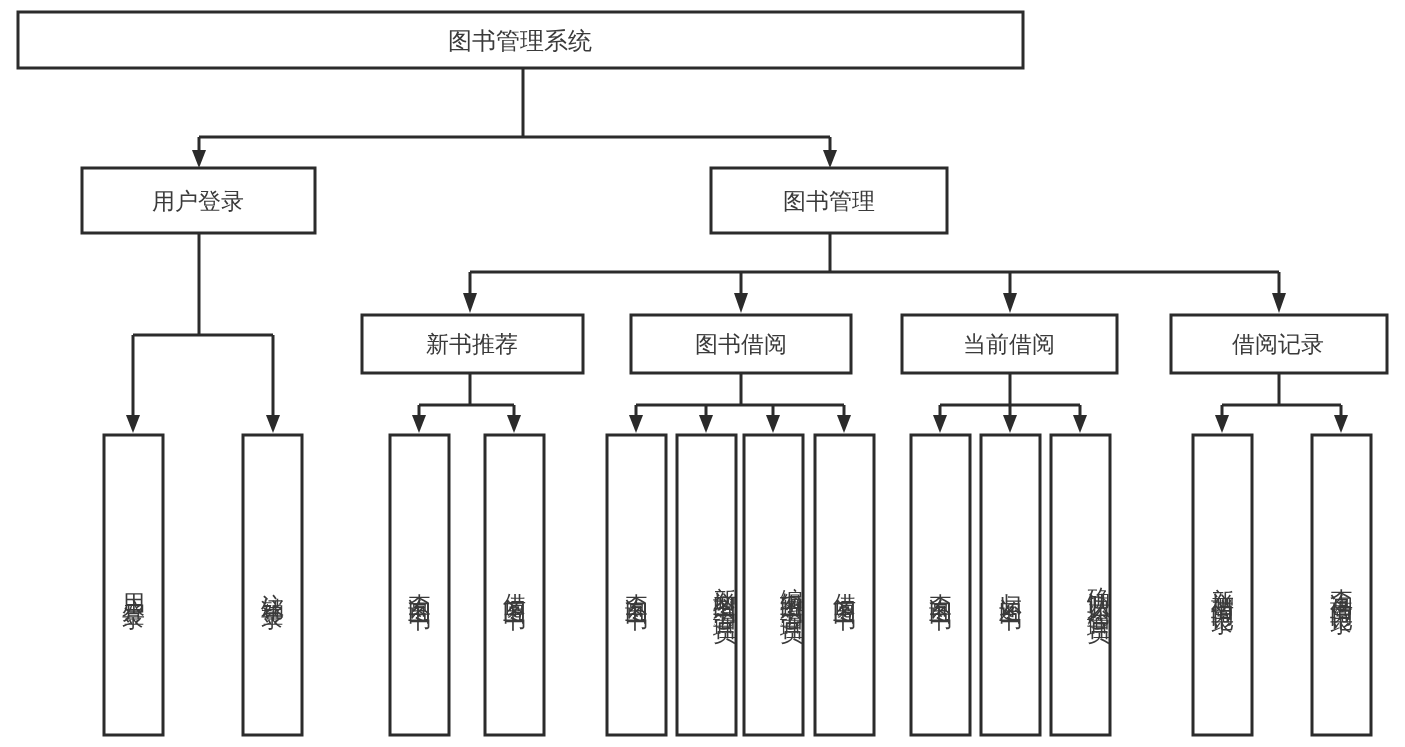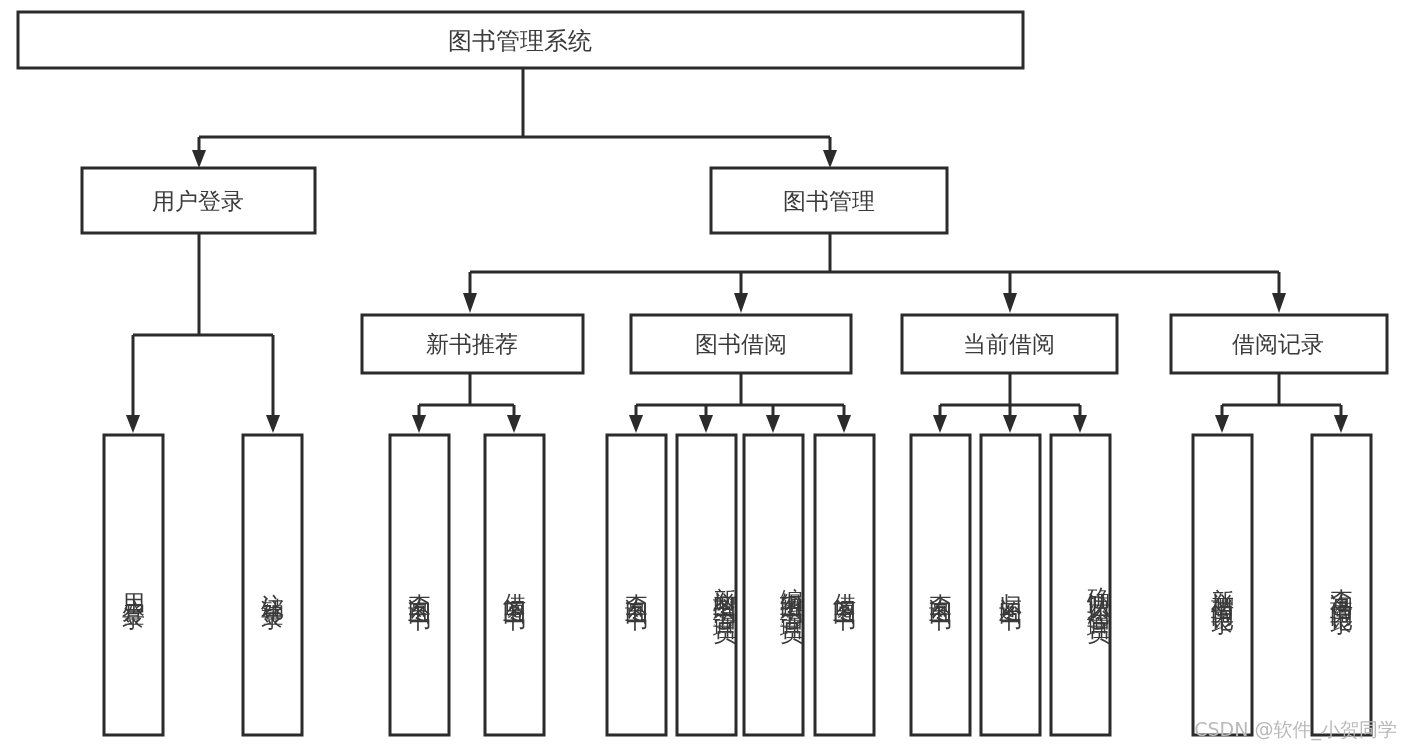--- a/index.html
+++ b/index.html
@@ -174,14 +174,13 @@
   <div class="vlabel" style="left:607px;top:435px;width:59px;height:300px;display:flex;align-items:center;justify-content:center;">查询图书</div>
   <div class="vlabel" style="left:677px;top:441px;width:59px;height:300px;display:flex;align-items:flex-start;justify-content:center;">新增图书（管理员）</div>
   <div class="vlabel" style="left:744px;top:441px;width:59px;height:300px;display:flex;align-items:flex-start;justify-content:center;">编辑图书（管理员）</div>
   <div class="vlabel" style="left:815px;top:435px;width:59px;height:300px;display:flex;align-items:center;justify-content:center;">借阅图书</div>
   <div class="vlabel" style="left:911px;top:435px;width:59px;height:300px;display:flex;align-items:center;justify-content:center;">查询图书</div>
   <div class="vlabel" style="left:981px;top:435px;width:59px;height:300px;display:flex;align-items:center;justify-content:center;">归还图书</div>
   <div class="vlabel" style="left:1051px;top:441px;width:59px;height:300px;display:flex;align-items:flex-start;justify-content:center;">确认归还（管理员）</div>
   <div class="vlabel" style="left:1193px;top:435px;width:59px;height:300px;display:flex;align-items:center;justify-content:center;">新增借阅记录</div>
   <div class="vlabel" style="left:1312px;top:435px;width:59px;height:300px;display:flex;align-items:center;justify-content:center;">查询借阅记录</div>
 
-  <div class="watermark">CSDN @软件_小贺同学</div>
 </div>
 
 </body></html>

